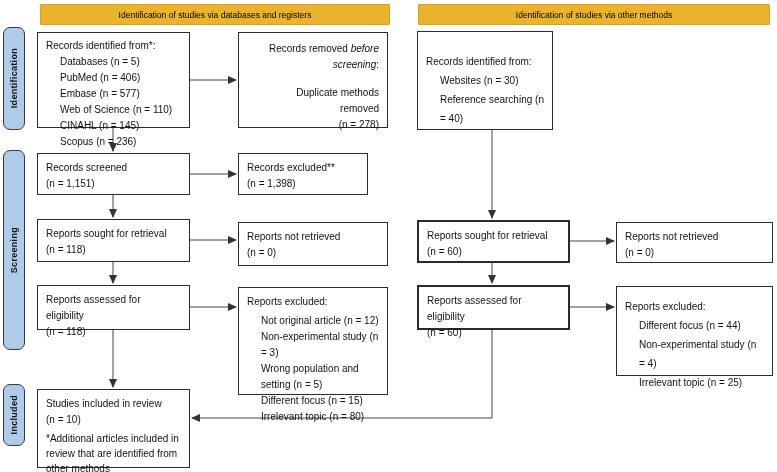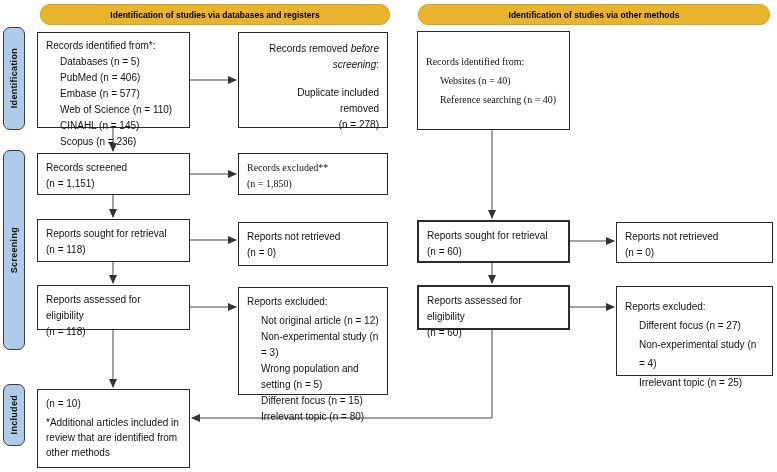--- a/index.html
+++ b/index.html
@@ -1,24 +1,24 @@
 <!DOCTYPE html>
 <html><head>
 <meta charset="utf-8">
 <style>
   html,body{margin:0;padding:0;background:#ffffff;}
   .canvas{
     position:relative;width:777px;height:472px;background:#ffffff;
     font-family:"Liberation Sans",sans-serif;color:#1a1a1a;overflow:hidden;
   }
   .banner{
-    position:absolute;height:19px;border-radius:10px;
+    position:absolute;height:19px;border-radius:1px;
     background:#EAB32C;border:1px solid #d9a31f;
     display:flex;align-items:center;justify-content:center;
-    font-size:8.5px;font-weight:bold;color:#000;
+    font-size:8.5px;font-weight:normal;color:#000;
   }
   .stage{
     position:absolute;width:22px;background:#AECBEA;border:1.5px solid #3a3a3a;
     border-radius:7px;display:flex;align-items:center;justify-content:center;
     box-sizing:border-box;
   }
   .stage span{
     writing-mode:vertical-rl;transform:rotate(180deg);
     font-size:9px;font-weight:bold;color:#111;letter-spacing:.3px;white-space:nowrap;
   }
@@ -84,32 +84,32 @@
     <div class="indent">Embase (n = 577)</div>
     <div class="indent">Web of Science (n = 110)</div>
     <div class="indent">CINAHL (n = 145)</div>
     <div class="indent">Scopus (n = 236)</div>
   </div>
 
   <div class="box" style="left:238px;top:32px;width:150px;height:96px;padding-top:8px;text-align:right;">
     <div>
       <span>Records removed </span><i>before screening</i><span>:</span>
     </div>
-    <div class="indent gap-top">Duplicate included removed</div>
+    <div class="indent gap-top">Duplicate methods removed</div>
     <div class="indent">(n = 278)</div>
   </div>
 
   <div class="box" style="left:37px;top:153px;width:153px;height:42px;padding-left:8px;">
     <div>Records screened</div>
     <div>(n = 1,151)</div>
   </div>
 
-  <div class="box" style="left:238px;top:153px;width:150px;height:42px;font-family:Liberation Serif, serif;">
+  <div class="box" style="left:238px;top:153px;width:130px;height:42px;">
     <div>Records excluded**</div>
-    <div>(n = 1,850)</div>
+    <div>(n = 1,398)</div>
   </div>
 
   <div class="box" style="left:37px;top:219px;width:153px;height:43px;">
     <div>Reports sought for retrieval</div>
     <div>(n = 118)</div>
   </div>
 
   <div class="box" style="left:238px;top:222px;width:150px;height:44px;">
     <div>Reports not retrieved</div>
     <div>(n = 0)</div>
@@ -123,45 +123,46 @@
   <div class="box" style="left:238px;top:287px;width:150px;height:108px;">
     <div>Reports excluded:</div>
     <div class="indent gap-small">Not original article (n = 12)</div>
     <div class="indent">Non-experimental study (n = 3)</div>
     <div class="indent">Wrong population and setting (n = 5)</div>
     <div class="indent">Different focus (n = 15)</div>
     <div class="indent">Irrelevant topic (n = 80)</div>
   </div>
 
   <div class="box" style="left:37px;top:389px;width:153px;height:79px;">
+    <div>Studies included in review</div>
     <div>(n = 10)</div>
     <div class="gap-small" style="line-height:1.5;">*Additional articles included in review that are identified from other methods</div>
   </div>
 
-  <div class="box roomy" style="left:417px;top:31px;width:153px;height:99px;padding-top:20px;font-family:Liberation Serif, serif;">
+  <div class="box roomy" style="left:417px;top:31px;width:136px;height:99px;padding-top:20px;">
     <div>Records identified from:</div>
-    <div class="indent">Websites (n = 40)</div>
+    <div class="indent">Websites (n = 30)</div>
     <div class="indent">Reference searching (n = 40)</div>
   </div>
 
   <div class="box thick" style="left:417px;top:220px;width:153px;height:43px;">
     <div>Reports sought for retrieval</div>
     <div>(n = 60)</div>
   </div>
 
   <div class="box" style="left:616px;top:222px;width:157px;height:41px;">
     <div>Reports not retrieved</div>
     <div>(n = 0)</div>
   </div>
 
   <div class="box thick" style="left:417px;top:285px;width:153px;height:45px;">
     <div>Reports assessed for eligibility</div>
     <div>(n = 60)</div>
   </div>
 
   <div class="box roomy" style="left:616px;top:286px;width:157px;height:90px;padding-top:10px;">
     <div>Reports excluded:</div>
-    <div class="indent">Different focus (n = 27)</div>
+    <div class="indent">Different focus (n = 44)</div>
     <div class="indent">Non-experimental study (n = 4)</div>
     <div class="indent">Irrelevant topic (n = 25)</div>
   </div>
 
 </div>
 
 </body></html>

